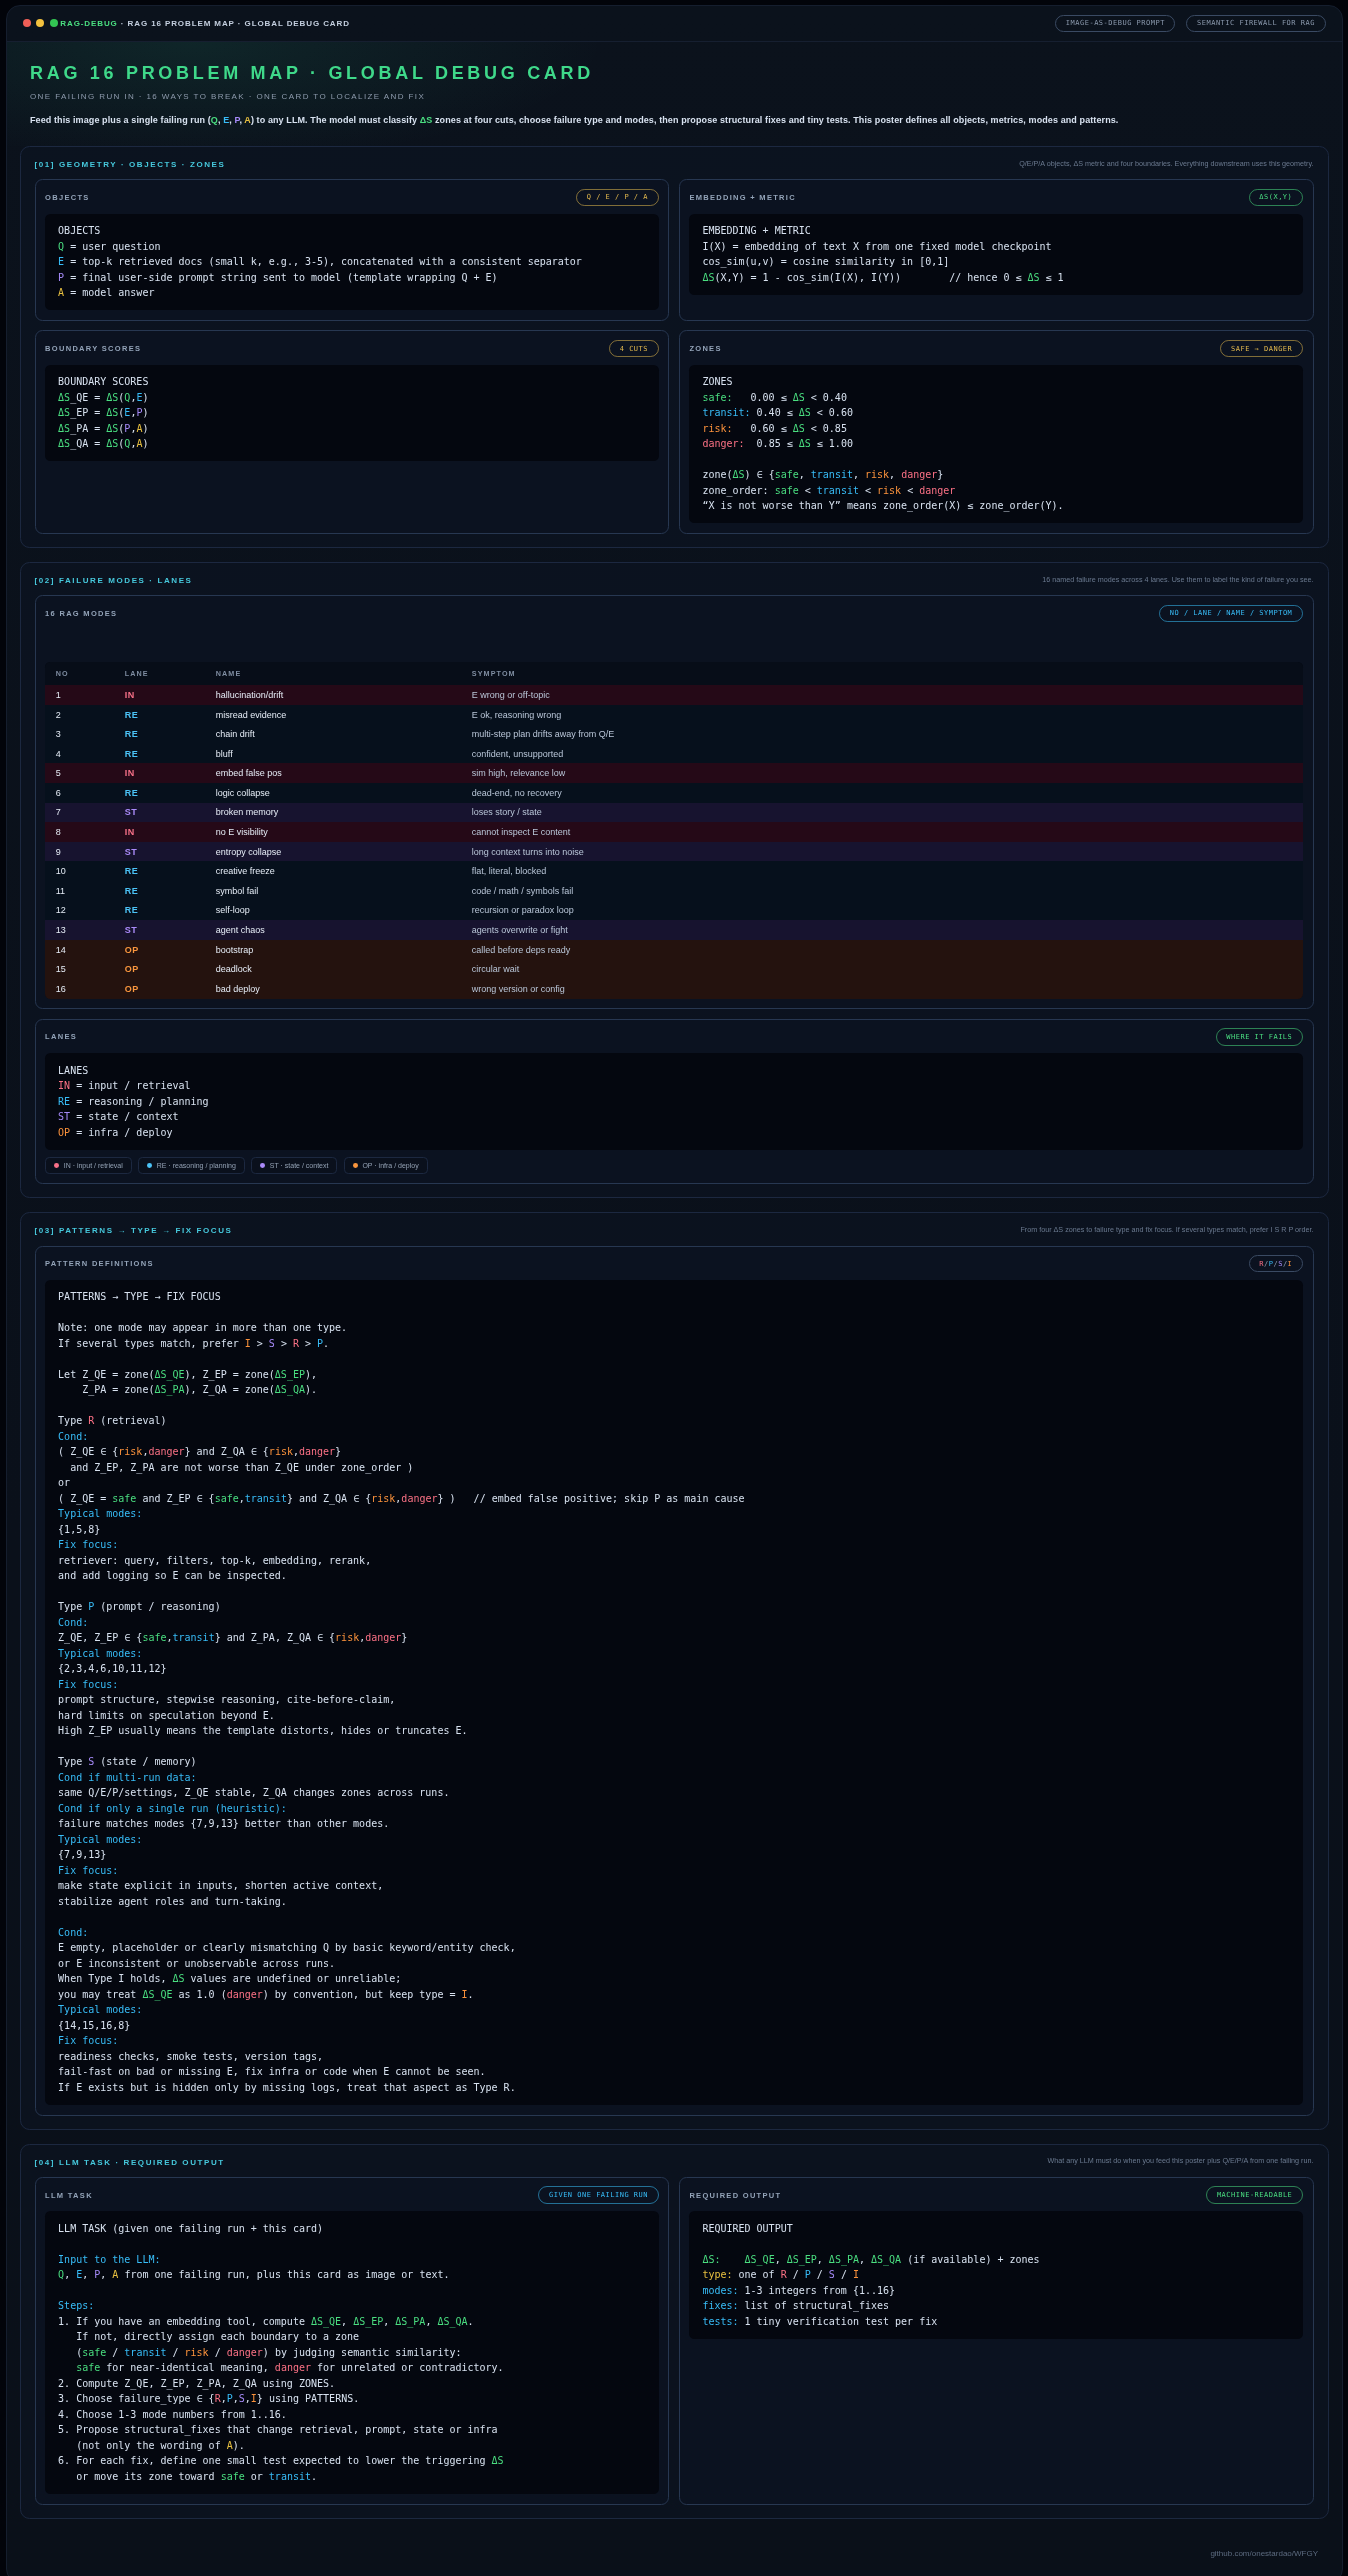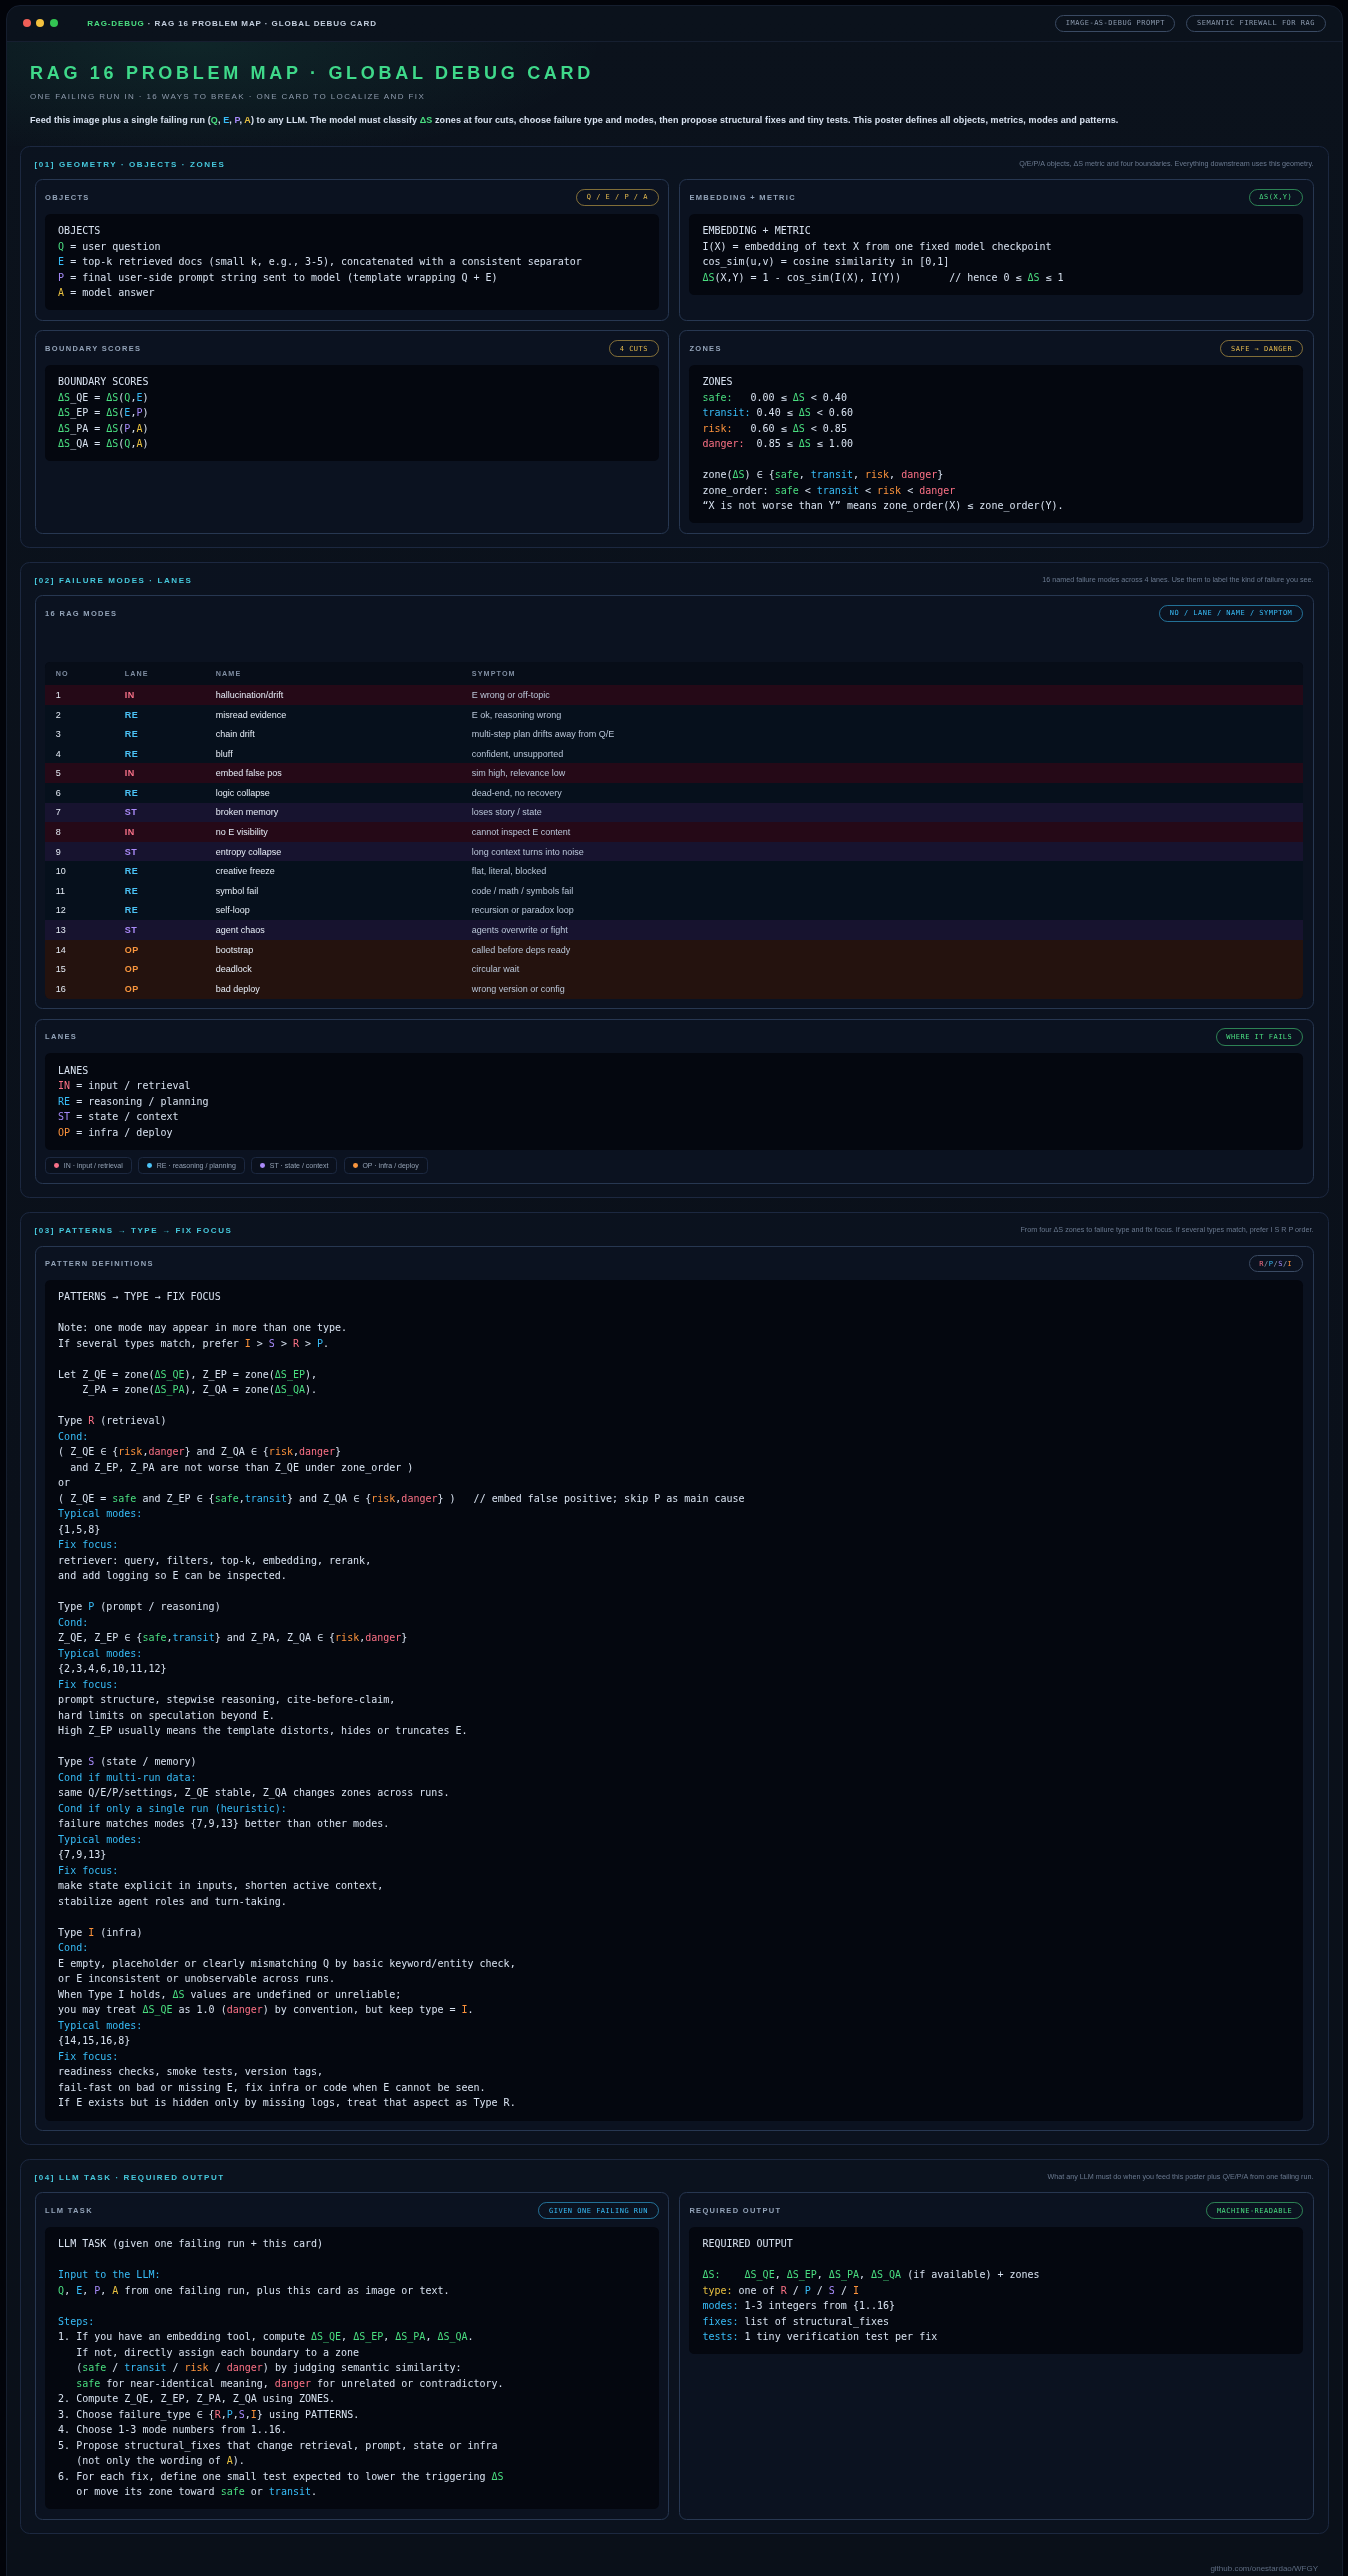--- a/index.html
+++ b/index.html
@@ -4,21 +4,21 @@
 <style>
   * { margin:0; padding:0; box-sizing:border-box; }
   html,body { width:1348px; height:2576px; background:#02040a; overflow:hidden;
               font-family:"Liberation Sans", sans-serif; }
   .poster { width:1337px; margin:5.3px auto 0; border:0.5px solid #151e2e; border-radius:14px;
             background:linear-gradient(180deg,#0b121c 0%,#0a101a 60%,#0a1019 100%);
             overflow:hidden; position:relative; }
   
   .topbar { display:flex; justify-content:space-between; align-items:center;
             padding:8.5px 16px; border-bottom:0.5px solid #161f30; }
-  .tb-left { display:flex; align-items:center; gap:29px; }
+  .tb-left { display:flex; align-items:center; gap:2px; }
   .dots { display:flex; gap:5.9px; }
   .dot { width:8px; height:8px; border-radius:50%; display:inline-block; }
   .dot.red{background:#f05f57}.dot.yel{background:#f3c13e}.dot.grn{background:#33c553}
   .tb-title { font-size:8px; letter-spacing:0.9px; color:#c3cede; font-weight:600; }
   .tb-title .app { color:#4ade80; }
   .tb-pills { display:flex; gap:11px; }
   .pill { display:inline-flex; align-items:center; padding:3.7px 9.6px; border-radius:534px;
           border:0.5px solid #3a4a63; font-family:"DejaVu Sans Mono",monospace;
           font-size:7px; letter-spacing:0.5px; color:#8b99ad; white-space:nowrap; }
   .pill--gold { color:#e3b94d; border-color:rgba(227,185,77,.55); }
@@ -367,21 +367,20 @@
           <div class="cl"><span class="tok-c">Cond if multi-run data:</span></div>
           <div class="cl"><span class="tok-w">same Q/E/P/settings, Z_QE stable, Z_QA changes zones across runs.</span></div>
           <div class="cl"><span class="tok-c">Cond if only a single run (heuristic):</span></div>
           <div class="cl"><span class="tok-w">failure matches modes {7,9,13} better than other modes.</span></div>
           <div class="cl"><span class="tok-c">Typical modes:</span></div>
           <div class="cl"><span class="tok-w">{7,9,13}</span></div>
           <div class="cl"><span class="tok-c">Fix focus:</span></div>
           <div class="cl"><span class="tok-w">make state explicit in inputs, shorten active context,</span></div>
           <div class="cl"><span class="tok-w">stabilize agent roles and turn-taking.</span></div>
           <div class="cl">&nbsp;</div>
-          <div class="cl"><span class="tok-w">Type </span><span class="tok-o">I</span><span class="tok-w"> (infra)</span></div>
           <div class="cl"><span class="tok-c">Cond:</span></div>
           <div class="cl"><span class="tok-w">E empty, placeholder or clearly mismatching Q by basic keyword/entity check,</span></div>
           <div class="cl"><span class="tok-w">or E inconsistent or unobservable across runs.</span></div>
           <div class="cl"><span class="tok-w">When Type I holds, </span><span class="tok-g">ΔS</span><span class="tok-w"> values are undefined or unreliable;</span></div>
           <div class="cl"><span class="tok-w">you may treat </span><span class="tok-g">ΔS_QE</span><span class="tok-w"> as 1.0 (</span><span class="tok-r">danger</span><span class="tok-w">) by convention, but keep type = </span><span class="tok-o">I</span><span class="tok-w">.</span></div>
           <div class="cl"><span class="tok-c">Typical modes:</span></div>
           <div class="cl"><span class="tok-w">{14,15,16,8}</span></div>
           <div class="cl"><span class="tok-c">Fix focus:</span></div>
           <div class="cl"><span class="tok-w">readiness checks, smoke tests, version tags,</span></div>
           <div class="cl"><span class="tok-w">fail-fast on bad or missing E, fix infra or code when E cannot be seen.</span></div>

